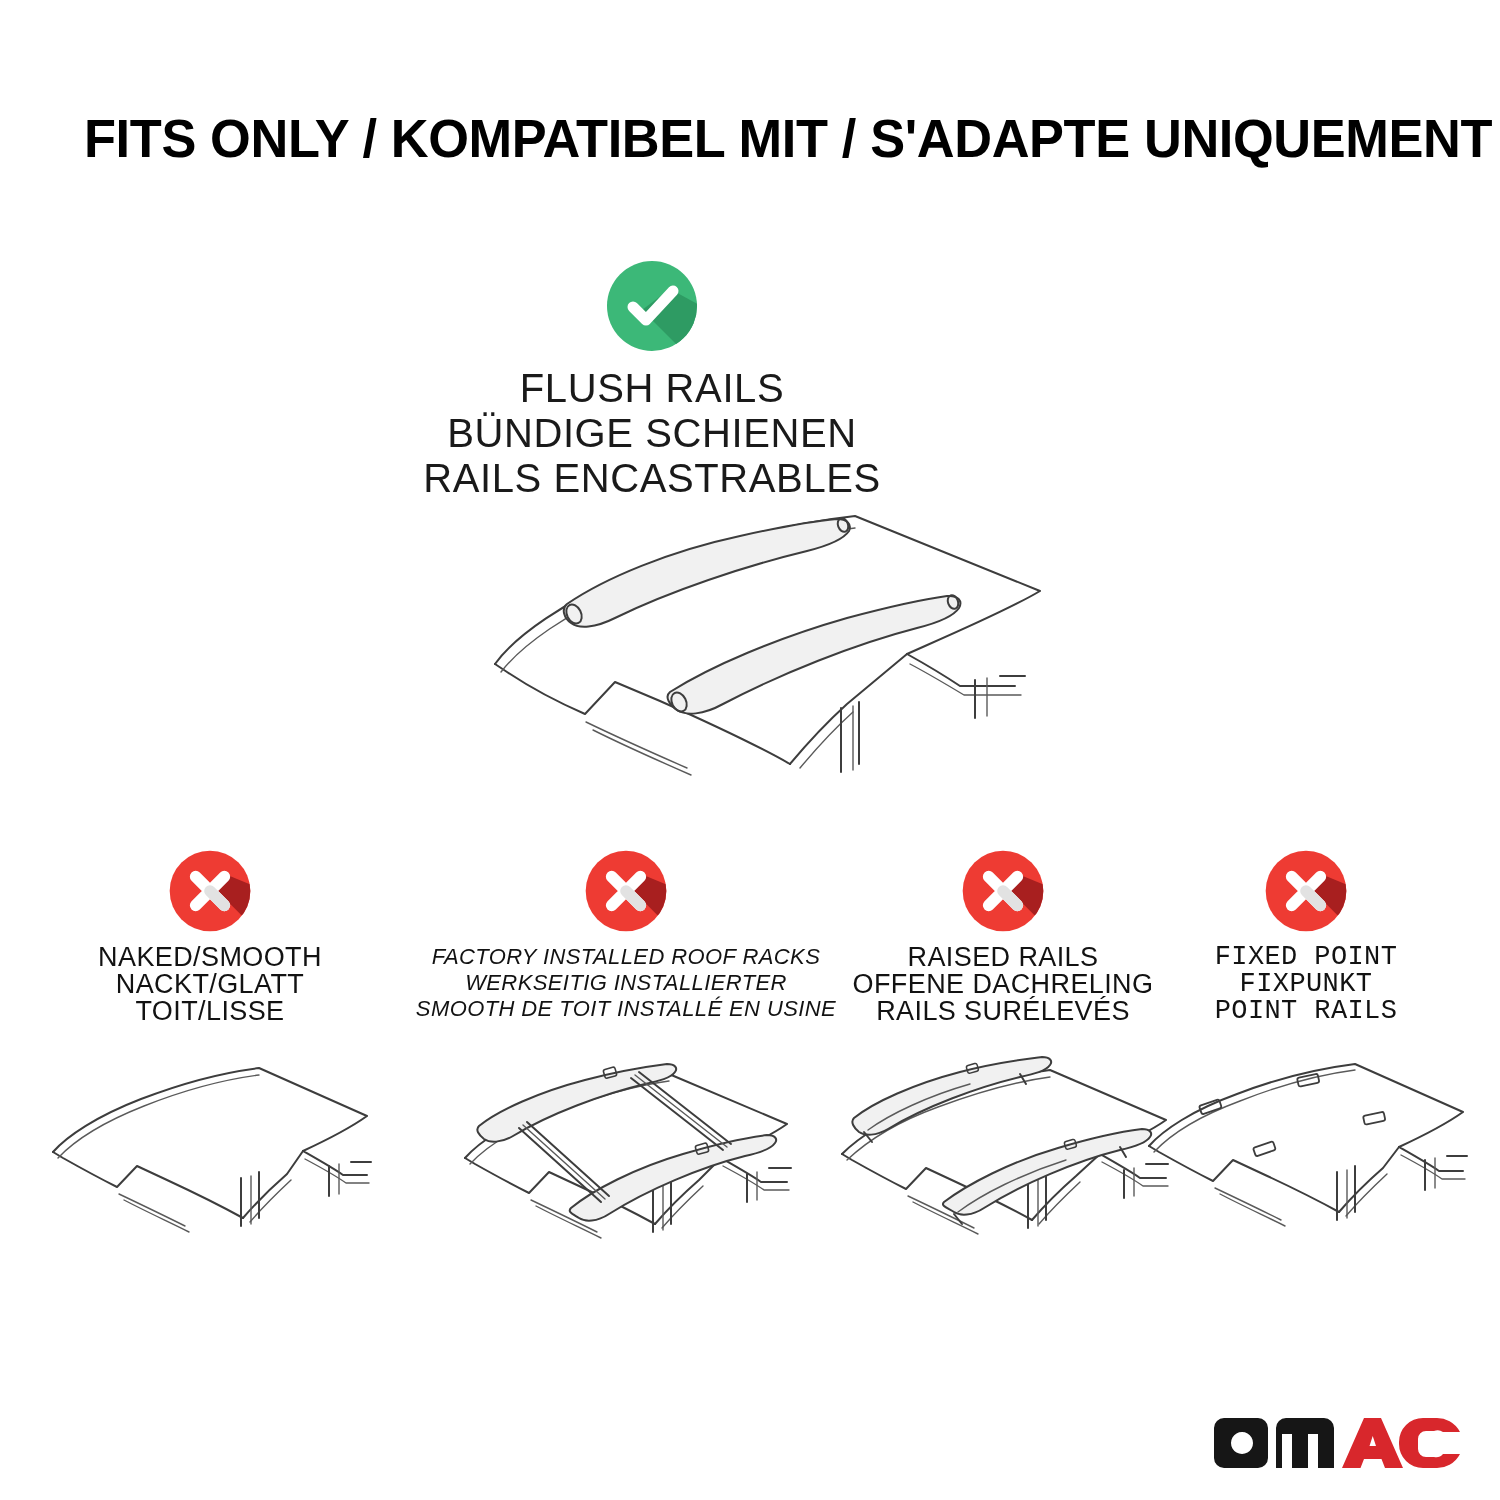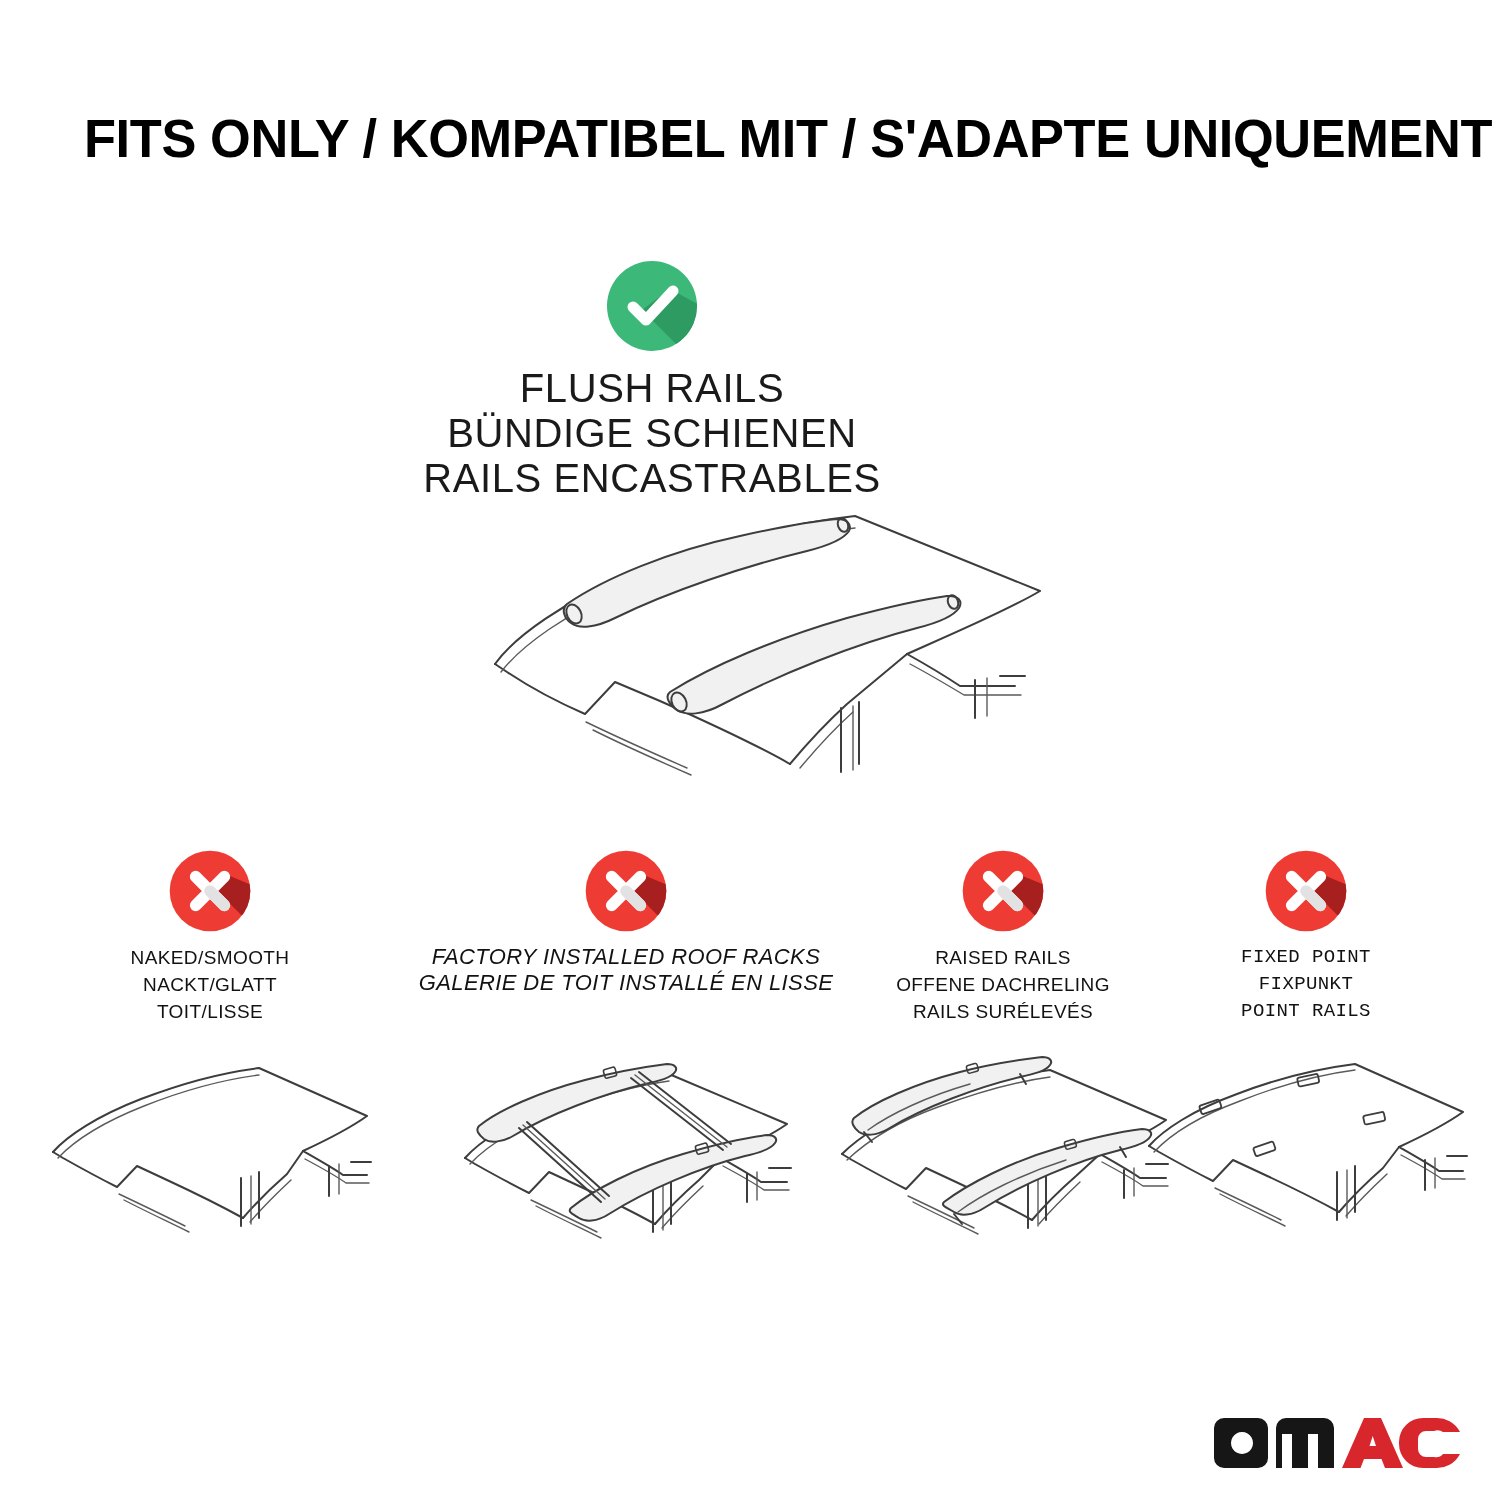--- a/index.html
+++ b/index.html
@@ -77,21 +77,21 @@
     text-align: center;
   }
   .col-0 { left: 40px;   width: 340px; }
   .col-1 { left: 400px;  width: 452px; }
   .col-2 { left: 838px;  width: 330px; }
   .col-3 { left: 1156px; width: 300px; font-family: Liberation Mono, monospace; }
 
   .col .badge { margin-bottom: 10px; }
 
   .col-label {
-    font-size: 19px;
+    font-size: 27px;
     font-weight: 300;
     line-height: 27px;
     letter-spacing: 0.4px;
     color: #121212;
   }
   .col-label div { white-space: nowrap; }
   .col-1 .col-label { font-size: 22px; line-height: 26px; font-style: italic; }
 
   .col-art {
     position: absolute;
@@ -257,21 +257,22 @@
         </defs>
       <circle cx="48" cy="48" r="45" fill="#EE3B33"></circle>
       <g clip-path="url(#circClipRed1)">
         <path d="M48 40 L105 97 L101 44 L62 28 Z" fill="#A81F1F"></path>
       </g>
       <path d="M32 32 L64 64 M64 32 L32 64" fill="none" stroke="#ffffff" stroke-width="13" stroke-linecap="round"></path>
       <path d="M48 48 L64 64" fill="none" stroke="#e2e2e2" stroke-width="13" stroke-linecap="round"></path>
     </svg>
     <div class="col-label">
       <div>FACTORY INSTALLED ROOF RACKS</div>
-      <div>GALERIE DE TOIT INSTALLÉ EN LISSE</div>
+      <div>WERKSEITIG INSTALLIERTER</div>
+      <div>SMOOTH DE TOIT INSTALLÉ EN USINE</div>
     </div>
     <svg class="col-art" viewBox="0 0 350 220">
 
       <path class="art-line" d="M14 104 C28 88 58 68 100 52 C144 35 186 24 218 20
                                 L336 70 C322 80 298 92 270 104"></path>
       <path class="art-line" d="M14 104 L24 110 C40 119 60 130 78 139
                                 L98 118 L128 132 C156 145 184 159 204 170"></path>
       <path class="art-thin" d="M19 110 C34 94 62 75 104 59 C147 42 188 31 218 27"></path>
       <path class="art-thin" d="M80 146 C101 156 126 168 146 178"></path>
       <path class="art-thin" d="M85 152 C106 163 130 174 150 184"></path>

